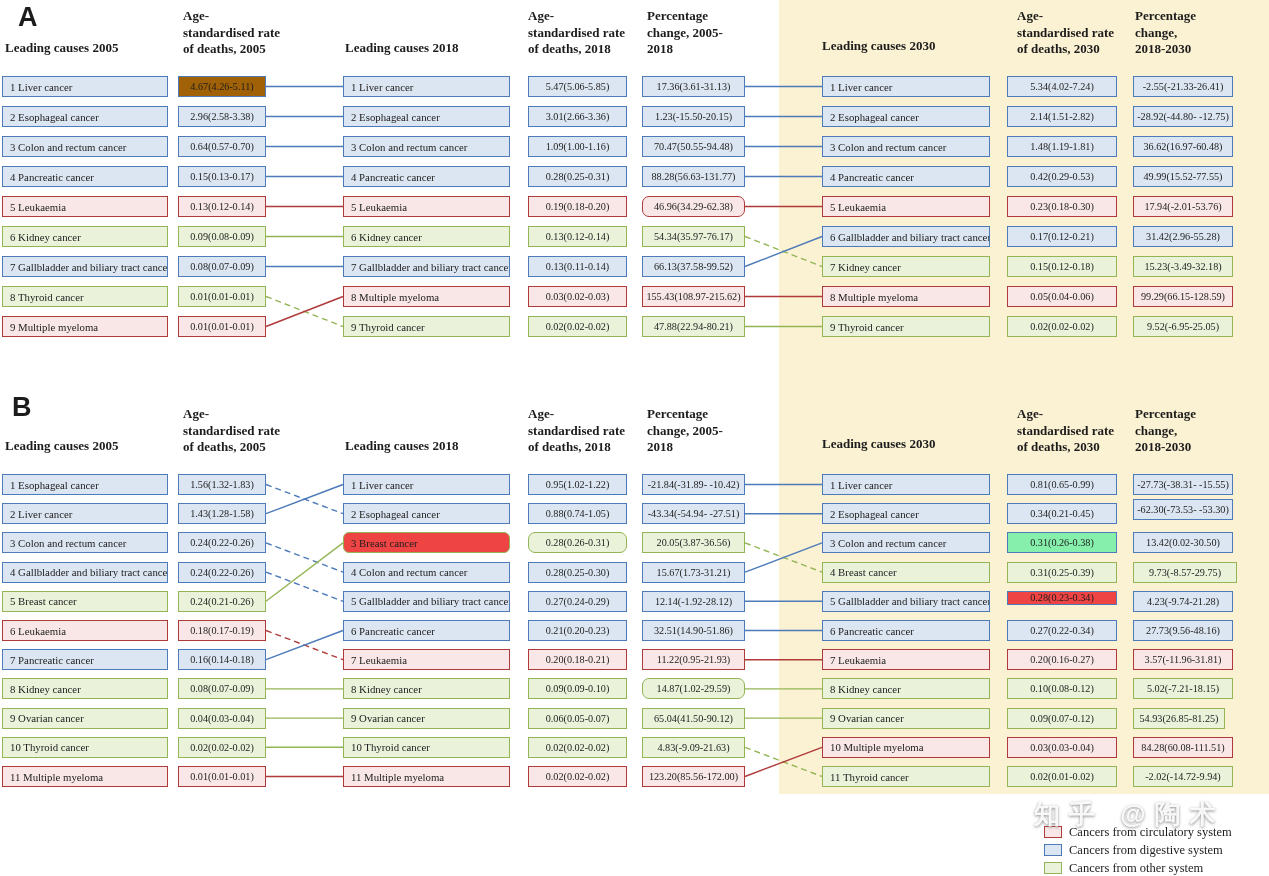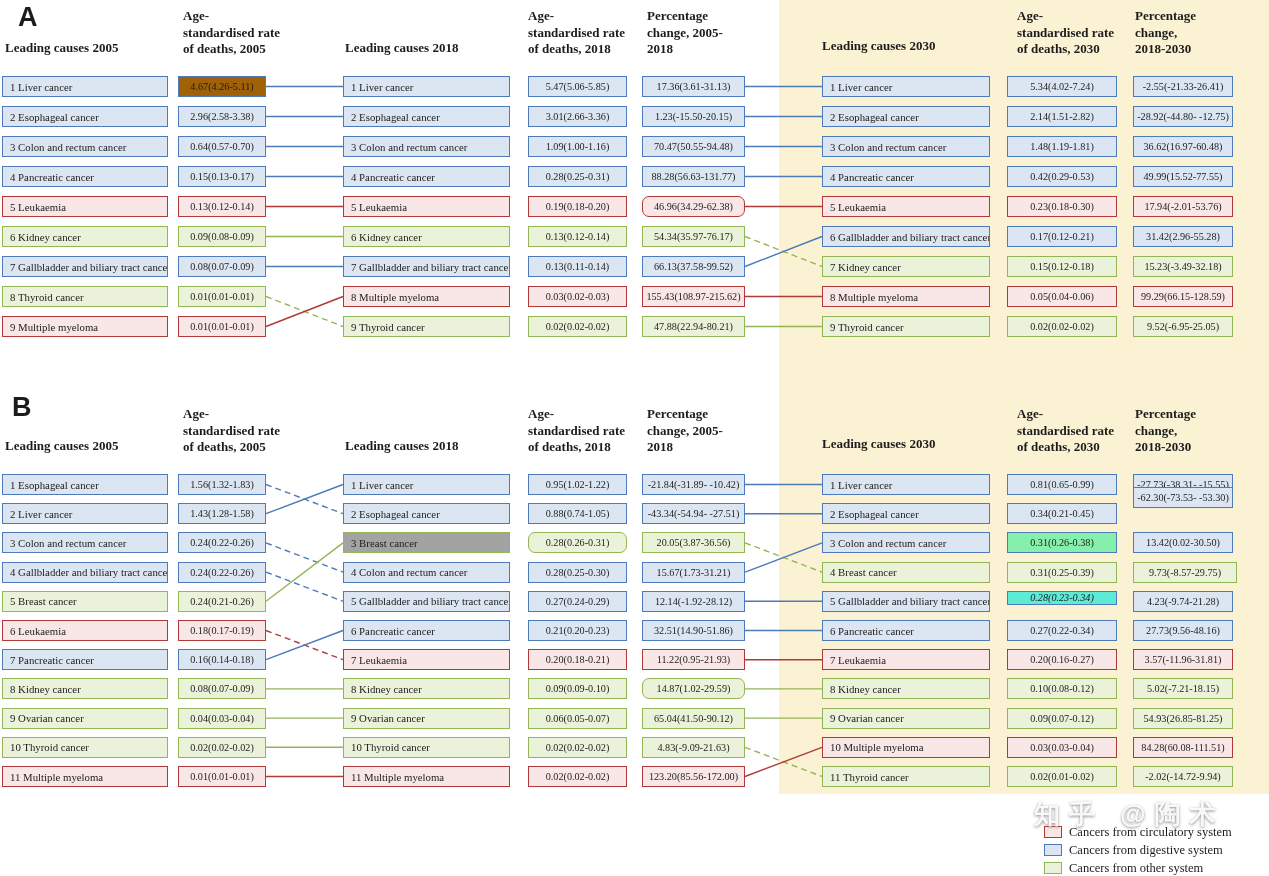--- a/index.html
+++ b/index.html
@@ -224,21 +224,21 @@
     <div class="box cause-box" style="left: 2px; top: 736.8px; width: 166px; height: 21px; border-color: rgb(148, 181, 86); background: rgb(234, 242, 218);">10 Thyroid cancer</div>
     <div class="box value-box" style="left: 178px; top: 736.8px; width: 88px; height: 21px; border-color: rgb(148, 181, 86); background: rgb(234, 242, 218);">0.02(0.02-0.02)</div>
     <div class="box cause-box" style="left: 2px; top: 766px; width: 166px; height: 21px; border-color: rgb(176, 58, 58); background: rgb(248, 231, 230);">11 Multiple myeloma</div>
     <div class="box value-box" style="left: 178px; top: 766px; width: 88px; height: 21px; border-color: rgb(176, 58, 58); background: rgb(248, 231, 230);">0.01(0.01-0.01)</div>
     <div class="box cause-box" style="left: 343px; top: 474px; width: 167px; height: 21px; border-color: rgb(77, 122, 184); background: rgb(220, 230, 242);">1 Liver cancer</div>
     <div class="box value-box" style="left: 528px; top: 474px; width: 99px; height: 21px; border-color: rgb(77, 122, 184); background: rgb(220, 230, 242);">0.95(1.02-1.22)</div>
     <div class="box value-box" style="left: 642px; top: 474px; width: 103px; height: 21px; border-color: rgb(77, 122, 184); background: rgb(220, 230, 242);">-21.84(-31.89- -10.42)</div>
     <div class="box cause-box" style="left: 343px; top: 503.2px; width: 167px; height: 21px; border-color: rgb(77, 122, 184); background: rgb(220, 230, 242);">2 Esophageal cancer</div>
     <div class="box value-box" style="left: 528px; top: 503.2px; width: 99px; height: 21px; border-color: rgb(77, 122, 184); background: rgb(220, 230, 242);">0.88(0.74-1.05)</div>
     <div class="box value-box" style="left: 642px; top: 503.2px; width: 103px; height: 21px; border-color: rgb(77, 122, 184); background: rgb(220, 230, 242);">-43.34(-54.94- -27.51)</div>
-    <div class="box cause-box" style="left: 343px; top: 532.4px; width: 167px; height: 21px; border-color: rgb(148, 181, 86); background: #a3a3a3;">3 Breast cancer</div>
+    <div class="box cause-box" style="left: 343px; top: 532.4px; width: 167px; height: 21px; border-color: rgb(148, 181, 86); background: #ef4444; border-radius: 6px;">3 Breast cancer</div>
     <div class="box value-box" style="left: 528px; top: 532.4px; width: 99px; height: 21px; border-color: rgb(148, 181, 86); background: rgb(234, 242, 218); border-radius: 7px;">0.28(0.26-0.31)</div>
     <div class="box value-box" style="left: 642px; top: 532.4px; width: 103px; height: 21px; border-color: rgb(148, 181, 86); background: rgb(234, 242, 218);">20.05(3.87-36.56)</div>
     <div class="box cause-box" style="left: 343px; top: 561.6px; width: 167px; height: 21px; border-color: rgb(77, 122, 184); background: rgb(220, 230, 242);">4 Colon and rectum cancer</div>
     <div class="box value-box" style="left: 528px; top: 561.6px; width: 99px; height: 21px; border-color: rgb(77, 122, 184); background: rgb(220, 230, 242);">0.28(0.25-0.30)</div>
     <div class="box value-box" style="left: 642px; top: 561.6px; width: 103px; height: 21px; border-color: rgb(77, 122, 184); background: rgb(220, 230, 242);">15.67(1.73-31.21)</div>
     <div class="box cause-box" style="left: 343px; top: 590.8px; width: 167px; height: 21px; border-color: rgb(77, 122, 184); background: rgb(220, 230, 242);">5 Gallbladder and biliary tract cancer</div>
     <div class="box value-box" style="left: 528px; top: 590.8px; width: 99px; height: 21px; border-color: rgb(77, 122, 184); background: rgb(220, 230, 242);">0.27(0.24-0.29)</div>
     <div class="box value-box" style="left: 642px; top: 590.8px; width: 103px; height: 21px; border-color: rgb(77, 122, 184); background: rgb(220, 230, 242);">12.14(-1.92-28.12)</div>
     <div class="box cause-box" style="left: 343px; top: 620px; width: 167px; height: 21px; border-color: rgb(77, 122, 184); background: rgb(220, 230, 242);">6 Pancreatic cancer</div>
     <div class="box value-box" style="left: 528px; top: 620px; width: 99px; height: 21px; border-color: rgb(77, 122, 184); background: rgb(220, 230, 242);">0.21(0.20-0.23)</div>
@@ -256,41 +256,41 @@
     <div class="box value-box" style="left: 528px; top: 736.8px; width: 99px; height: 21px; border-color: rgb(148, 181, 86); background: rgb(234, 242, 218);">0.02(0.02-0.02)</div>
     <div class="box value-box" style="left: 642px; top: 736.8px; width: 103px; height: 21px; border-color: rgb(148, 181, 86); background: rgb(234, 242, 218);">4.83(-9.09-21.63)</div>
     <div class="box cause-box" style="left: 343px; top: 766px; width: 167px; height: 21px; border-color: rgb(176, 58, 58); background: rgb(248, 231, 230);">11 Multiple myeloma</div>
     <div class="box value-box" style="left: 528px; top: 766px; width: 99px; height: 21px; border-color: rgb(176, 58, 58); background: rgb(248, 231, 230);">0.02(0.02-0.02)</div>
     <div class="box value-box" style="left: 642px; top: 766px; width: 103px; height: 21px; border-color: rgb(176, 58, 58); background: rgb(248, 231, 230);">123.20(85.56-172.00)</div>
     <div class="box cause-box" style="left: 822px; top: 474px; width: 168px; height: 21px; border-color: rgb(77, 122, 184); background: rgb(220, 230, 242);">1 Liver cancer</div>
     <div class="box value-box" style="left: 1007px; top: 474px; width: 110px; height: 21px; border-color: rgb(77, 122, 184); background: rgb(220, 230, 242);">0.81(0.65-0.99)</div>
     <div class="box value-box" style="left: 1133px; top: 474px; width: 100px; height: 21px; border-color: rgb(77, 122, 184); background: rgb(220, 230, 242);">-27.73(-38.31- -15.55)</div>
     <div class="box cause-box" style="left: 822px; top: 503.2px; width: 168px; height: 21px; border-color: rgb(77, 122, 184); background: rgb(220, 230, 242);">2 Esophageal cancer</div>
     <div class="box value-box" style="left: 1007px; top: 503.2px; width: 110px; height: 21px; border-color: rgb(77, 122, 184); background: rgb(220, 230, 242);">0.34(0.21-0.45)</div>
-    <div class="box value-box" style="left: 1133px; top: 487px; width: 100px; height: 21px; border-color: rgb(77, 122, 184); background: rgb(220, 230, 242);">-62.30(-73.53- -53.30)</div>
+    <div class="box value-box" style="left: 1133px; top: 499px; width: 100px; height: 21px; border-color: rgb(77, 122, 184); background: rgb(220, 230, 242);">-62.30(-73.53- -53.30)</div>
     <div class="box cause-box" style="left: 822px; top: 532.4px; width: 168px; height: 21px; border-color: rgb(77, 122, 184); background: rgb(220, 230, 242);">3 Colon and rectum cancer</div>
     <div class="box value-box" style="left: 1007px; top: 532.4px; width: 110px; height: 21px; border-color: rgb(77, 122, 184); background: #86efac;">0.31(0.26-0.38)</div>
     <div class="box value-box" style="left: 1133px; top: 532.4px; width: 100px; height: 21px; border-color: rgb(77, 122, 184); background: rgb(220, 230, 242);">13.42(0.02-30.50)</div>
     <div class="box cause-box" style="left: 822px; top: 561.6px; width: 168px; height: 21px; border-color: rgb(148, 181, 86); background: rgb(234, 242, 218);">4 Breast cancer</div>
     <div class="box value-box" style="left: 1007px; top: 561.6px; width: 110px; height: 21px; border-color: rgb(148, 181, 86); background: rgb(234, 242, 218);">0.31(0.25-0.39)</div>
     <div class="box value-box" style="left: 1133px; top: 561.6px; width: 104px; height: 21px; border-color: rgb(148, 181, 86); background: rgb(234, 242, 218);">9.73(-8.57-29.75)</div>
     <div class="box cause-box" style="left: 822px; top: 590.8px; width: 168px; height: 21px; border-color: rgb(77, 122, 184); background: rgb(220, 230, 242);">5 Gallbladder and biliary tract cancer</div>
-    <div class="box value-box" style="left: 1007px; top: 590.8px; width: 110px; height: 14px; border-color: rgb(77, 122, 184); background: #5eead4; font-style: italic;">0.28(0.23-0.34)</div>
+    <div class="box value-box" style="left: 1007px; top: 590.8px; width: 110px; height: 14px; border-color: rgb(77, 122, 184); background: #ef4444;">0.28(0.23-0.34)</div>
     <div class="box value-box" style="left: 1133px; top: 590.8px; width: 100px; height: 21px; border-color: rgb(77, 122, 184); background: rgb(220, 230, 242);">4.23(-9.74-21.28)</div>
     <div class="box cause-box" style="left: 822px; top: 620px; width: 168px; height: 21px; border-color: rgb(77, 122, 184); background: rgb(220, 230, 242);">6 Pancreatic cancer</div>
     <div class="box value-box" style="left: 1007px; top: 620px; width: 110px; height: 21px; border-color: rgb(77, 122, 184); background: rgb(220, 230, 242);">0.27(0.22-0.34)</div>
     <div class="box value-box" style="left: 1133px; top: 620px; width: 100px; height: 21px; border-color: rgb(77, 122, 184); background: rgb(220, 230, 242);">27.73(9.56-48.16)</div>
     <div class="box cause-box" style="left: 822px; top: 649.2px; width: 168px; height: 21px; border-color: rgb(176, 58, 58); background: rgb(248, 231, 230);">7 Leukaemia</div>
     <div class="box value-box" style="left: 1007px; top: 649.2px; width: 110px; height: 21px; border-color: rgb(176, 58, 58); background: rgb(248, 231, 230);">0.20(0.16-0.27)</div>
     <div class="box value-box" style="left: 1133px; top: 649.2px; width: 100px; height: 21px; border-color: rgb(176, 58, 58); background: rgb(248, 231, 230);">3.57(-11.96-31.81)</div>
     <div class="box cause-box" style="left: 822px; top: 678.4px; width: 168px; height: 21px; border-color: rgb(148, 181, 86); background: rgb(234, 242, 218);">8 Kidney cancer</div>
     <div class="box value-box" style="left: 1007px; top: 678.4px; width: 110px; height: 21px; border-color: rgb(148, 181, 86); background: rgb(234, 242, 218);">0.10(0.08-0.12)</div>
     <div class="box value-box" style="left: 1133px; top: 678.4px; width: 100px; height: 21px; border-color: rgb(148, 181, 86); background: rgb(234, 242, 218);">5.02(-7.21-18.15)</div>
     <div class="box cause-box" style="left: 822px; top: 707.6px; width: 168px; height: 21px; border-color: rgb(148, 181, 86); background: rgb(234, 242, 218);">9 Ovarian cancer</div>
     <div class="box value-box" style="left: 1007px; top: 707.6px; width: 110px; height: 21px; border-color: rgb(148, 181, 86); background: rgb(234, 242, 218);">0.09(0.07-0.12)</div>
-    <div class="box value-box" style="left: 1133px; top: 707.6px; width: 100px; height: 21px; border-color: rgb(148, 181, 86); background: rgb(234, 242, 218);">54.93(26.85-81.25)</div>
+    <div class="box value-box" style="left: 1133px; top: 707.6px; width: 92px; height: 21px; border-color: rgb(148, 181, 86); background: rgb(234, 242, 218);">54.93(26.85-81.25)</div>
     <div class="box cause-box" style="left: 822px; top: 736.8px; width: 168px; height: 21px; border-color: rgb(176, 58, 58); background: rgb(248, 231, 230);">10 Multiple myeloma</div>
     <div class="box value-box" style="left: 1007px; top: 736.8px; width: 110px; height: 21px; border-color: rgb(176, 58, 58); background: rgb(248, 231, 230);">0.03(0.03-0.04)</div>
     <div class="box value-box" style="left: 1133px; top: 736.8px; width: 100px; height: 21px; border-color: rgb(176, 58, 58); background: rgb(248, 231, 230);">84.28(60.08-111.51)</div>
     <div class="box cause-box" style="left: 822px; top: 766px; width: 168px; height: 21px; border-color: rgb(148, 181, 86); background: rgb(234, 242, 218);">11 Thyroid cancer</div>
     <div class="box value-box" style="left: 1007px; top: 766px; width: 110px; height: 21px; border-color: rgb(148, 181, 86); background: rgb(234, 242, 218);">0.02(0.01-0.02)</div>
     <div class="box value-box" style="left: 1133px; top: 766px; width: 100px; height: 21px; border-color: rgb(148, 181, 86); background: rgb(234, 242, 218);">-2.02(-14.72-9.94)</div>
   </div>
 
 </body></html>

